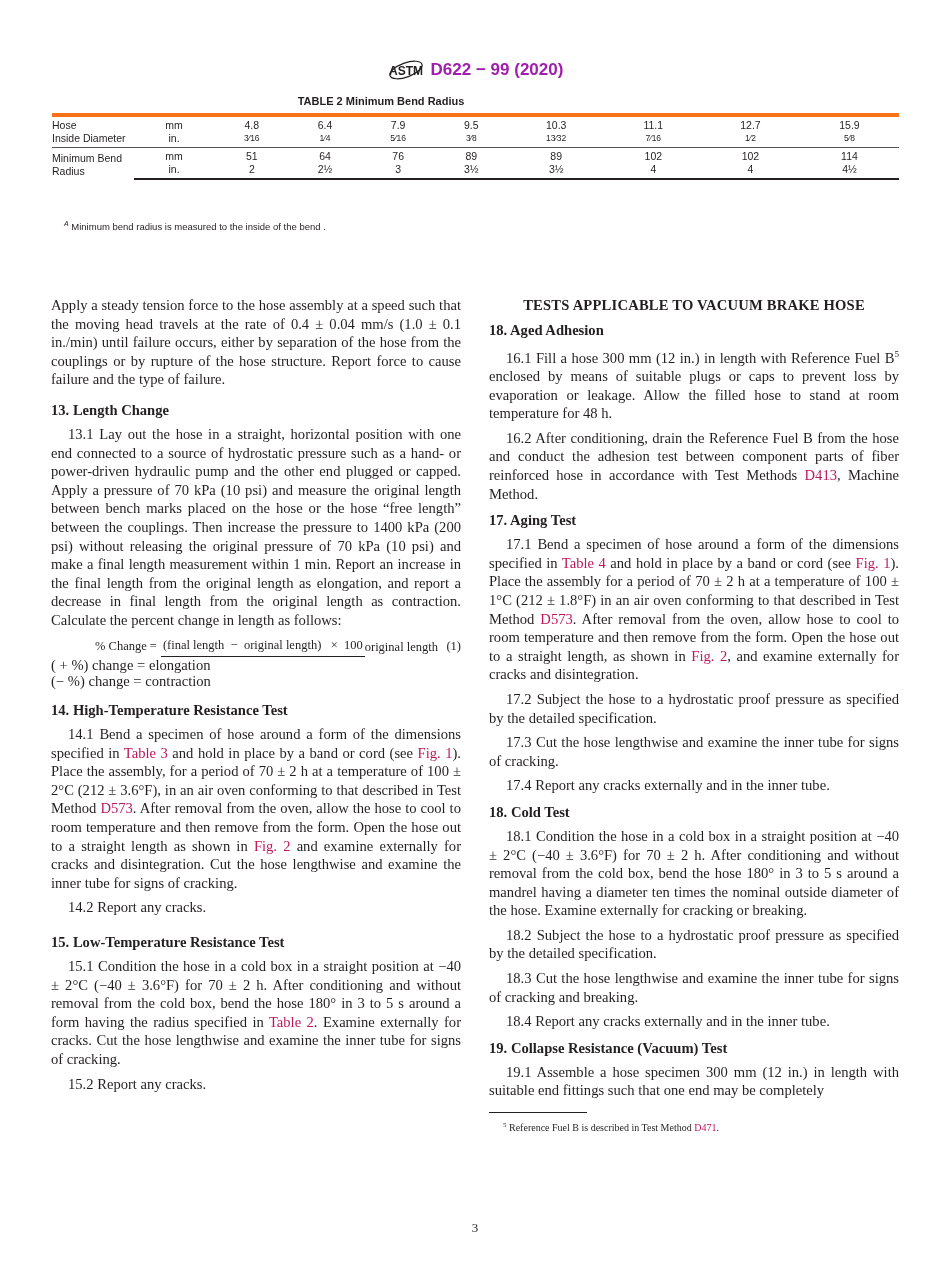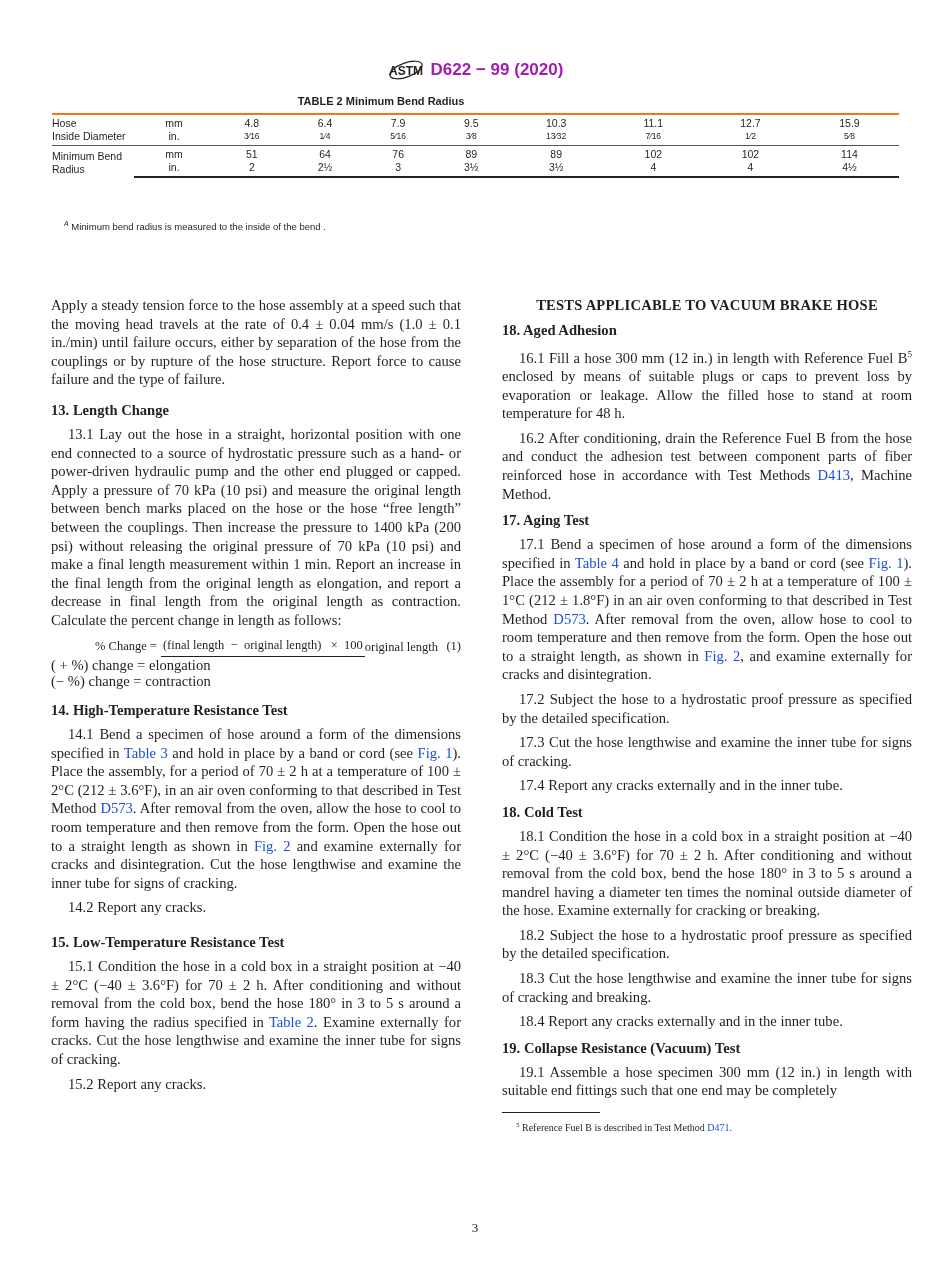--- a/index.html
+++ b/index.html
@@ -6,35 +6,35 @@
   body { width: 950px; height: 1272px; position: relative; overflow: hidden; color: #231f20; font-family: "Liberation Serif", serif; }
   .header { position: absolute; top: 55px; left: 0; width: 950px; text-align: center; }
   .header-inner { display: inline-flex; align-items: center; gap: 6px; }
   .logo { width: 38px; height: 30px; }
   .doc-id { font-family: "Liberation Sans", sans-serif; font-weight: bold; font-size: 17px; color: #a21caf; }
   .table-title { position: absolute; top: 95px; left: 0; width: 762px; text-align: center; font-family: "Liberation Sans", sans-serif; font-weight: bold; font-size: 11px; }
   table.bend { position: absolute; top: 113px; left: 52px; width: 847px; border-collapse: collapse; font-family: "Liberation Sans", sans-serif; font-size: 10.5px; }
   table.bend td { padding: 0; vertical-align: middle; text-align: center; line-height: 13px; }
   table.bend td.lbl { text-align: left; width: 82px; }
   table.bend td.unit { width: 80px; }
-  table.bend tr.r1 td { border-top: 2px solid #f97316; padding-top: 2px; }
+  table.bend tr.r1 td { border-top: 4px solid #f97316; padding-top: 2px; }
   table.bend tr.r2 td { border-bottom: 1px solid #555; padding-bottom: 2px; }
   table.bend tr.r3 td { padding-top: 2px; }
   table.bend tr.r4 td { border-bottom: 2px solid #231f20; padding-bottom: 2px; }
   .frac { font-size: 8.5px; }
   .table-note { position: absolute; top: 220px; left: 64px; font-family: "Liberation Sans", sans-serif; font-size: 9.5px; }
   .table-note sup { font-style: italic; font-size: 7px; }
   .col { position: absolute; top: 296px; width: 410px; font-size: 14.6px; line-height: 18.6px; text-align: justify; }
   .col.left { left: 51px; }
-  .col.right { left: 502px; }
+  .col.right { left: 489px; }
   .col p { margin: 0 0 6px 0; }
   .col p.ind { text-indent: 17px; }
   .col h3 { font-size: 14.6px; font-weight: bold; margin: 12px 0 6px 0; line-height: 18px; }
   .col h2 { font-size: 14.6px; font-weight: bold; margin: 0 0 6px 0; text-align: center; letter-spacing: 0.2px; }
-  .link { color: #1d4ed8; }
+  .link { color: #be185d; }
   .eq { display: flex; align-items: center; margin: 6px 0 0 0; font-size: 12.5px; }
   .eq .lhs { margin-left: 44px; margin-right: 4px; }
   .eq .fracbox { display: inline-flex; flex-direction: row; align-items: center; }
   .eq .num { border-bottom: 1px solid #231f20; padding: 0 2px 2px 2px; white-space: pre; }
   .eq .den { padding-top: 1px; }
   .eq .eqno { margin-left: auto; margin-right: 0; }
   .eqlines { font-size: 14.6px; line-height: 16px; margin: 0 0 8px 0; }
   .fn-rule { width: 98px; border-top: 1px solid #231f20; margin: 12px 0 6px 0; }
   .footnote { font-size: 10px; line-height: 13px; margin-left: 14px; }
   .footnote sup { font-size: 7px; }

